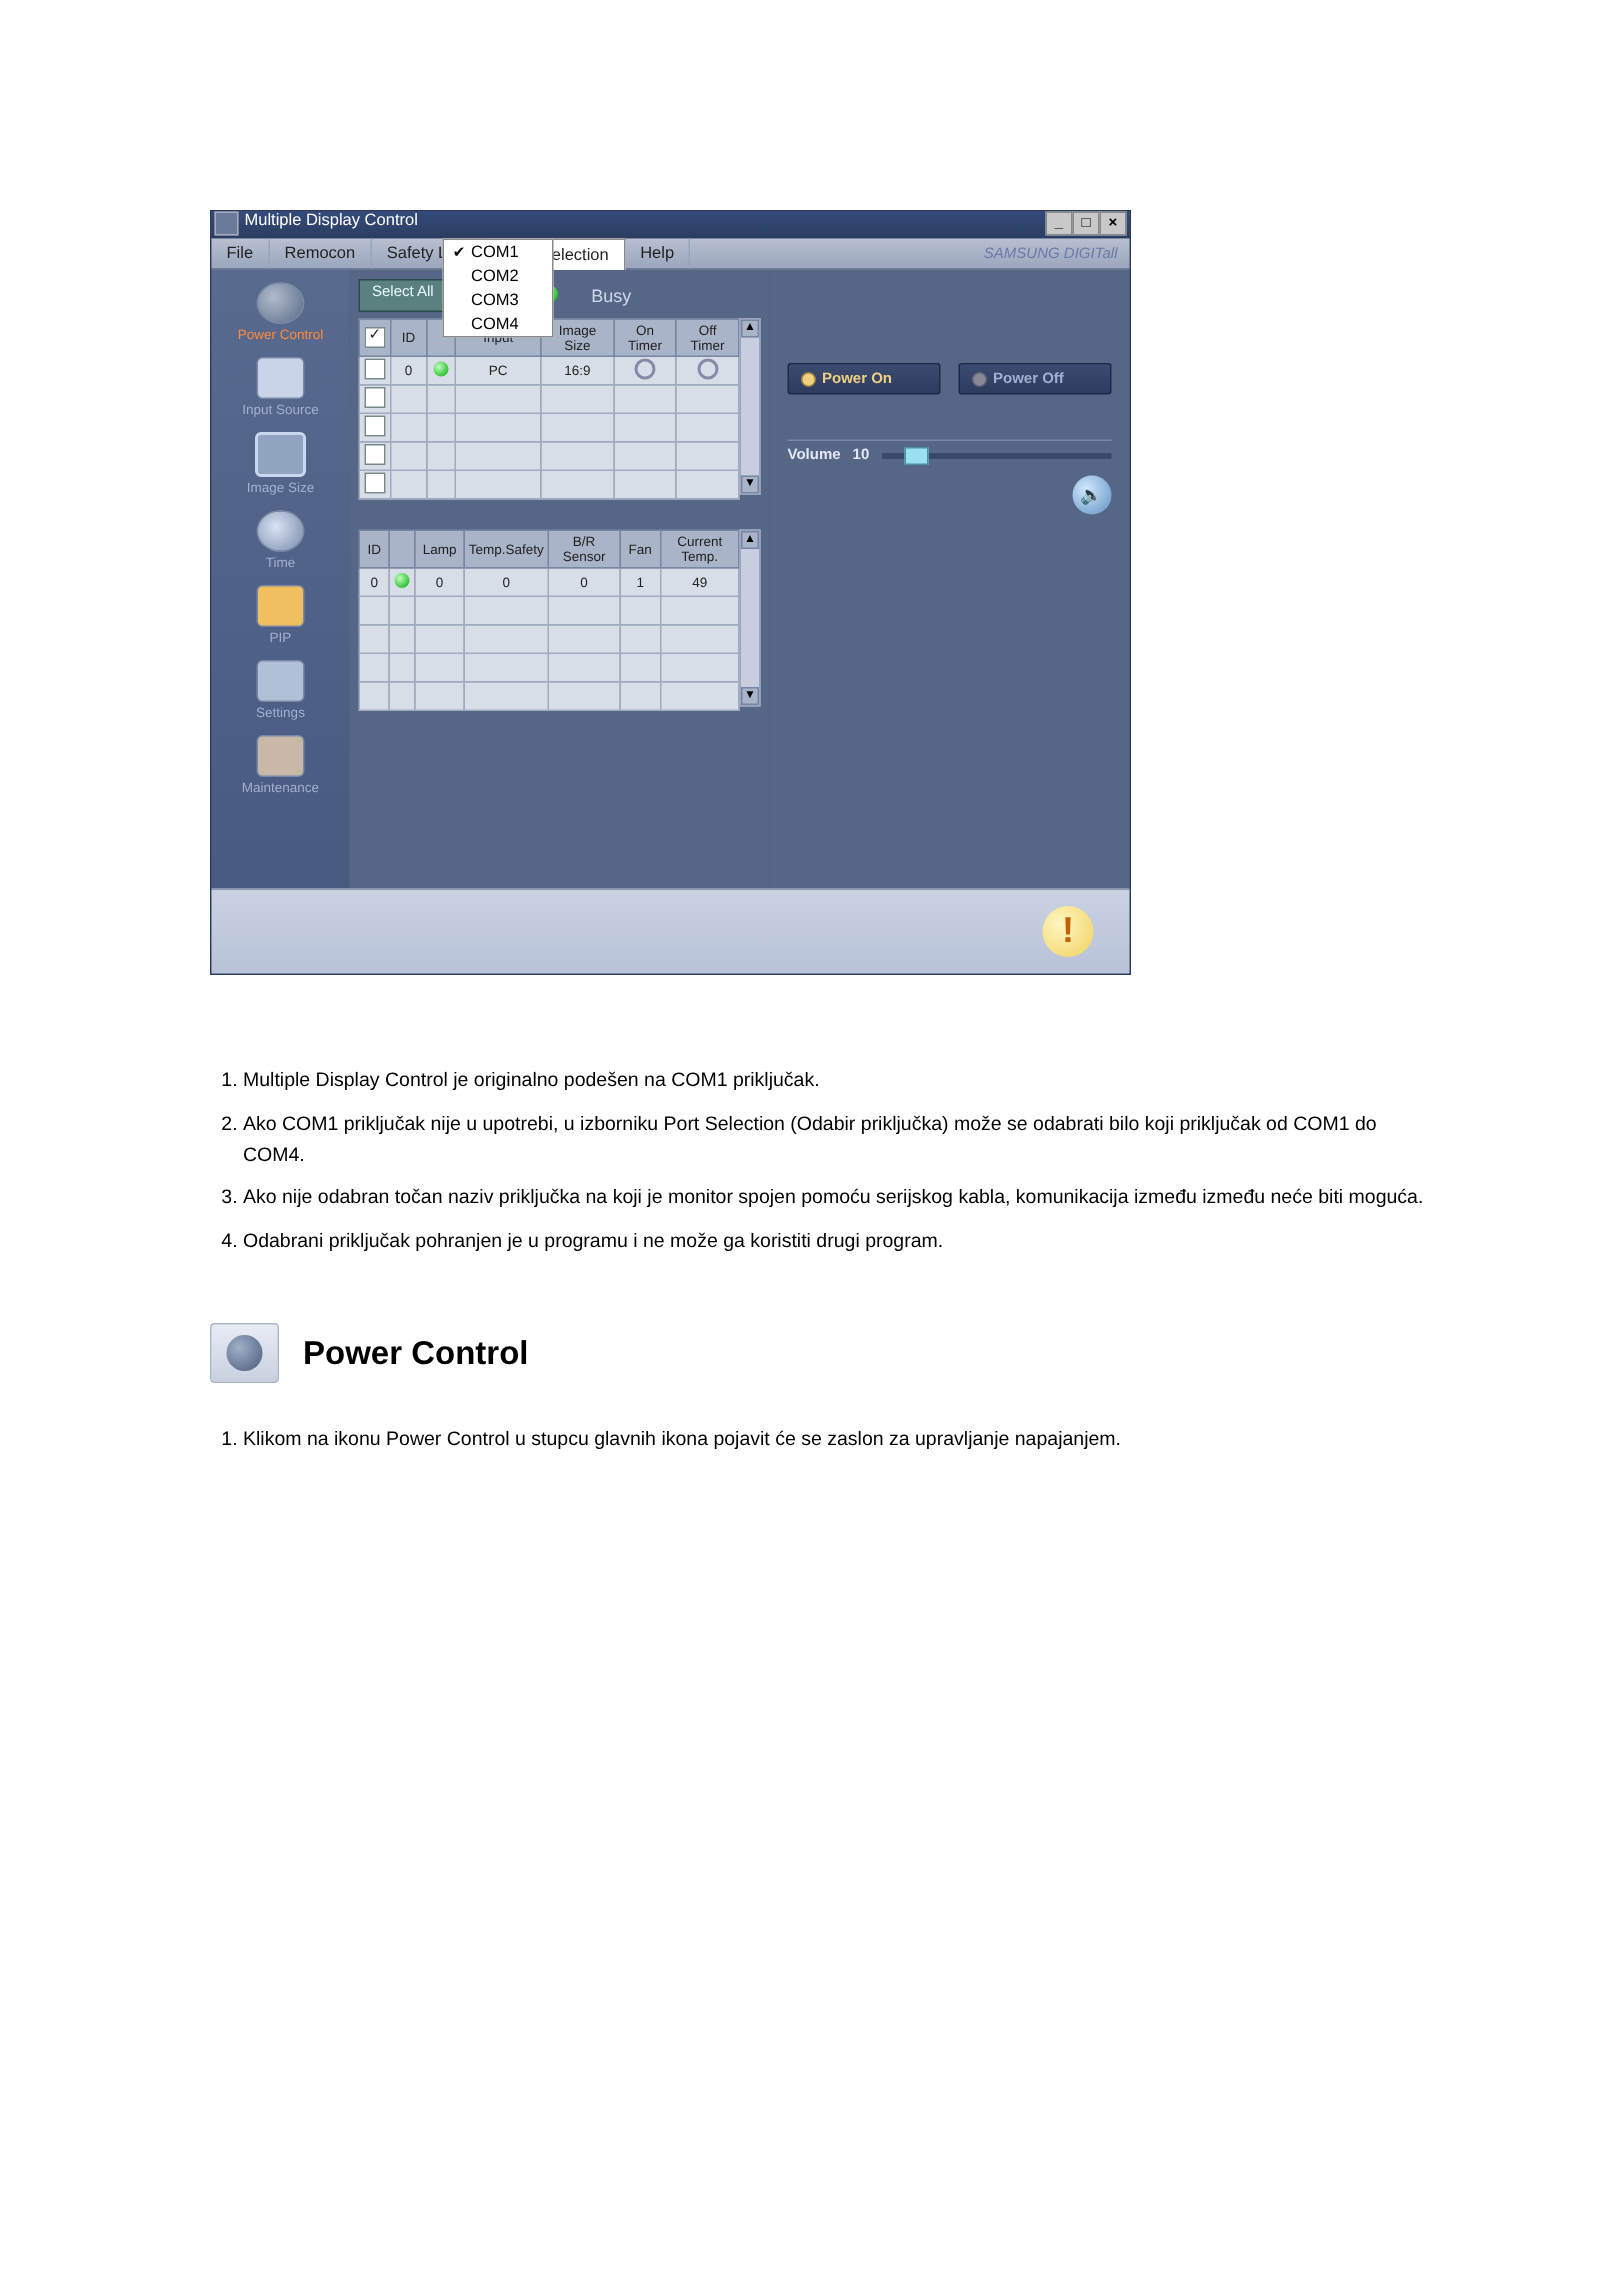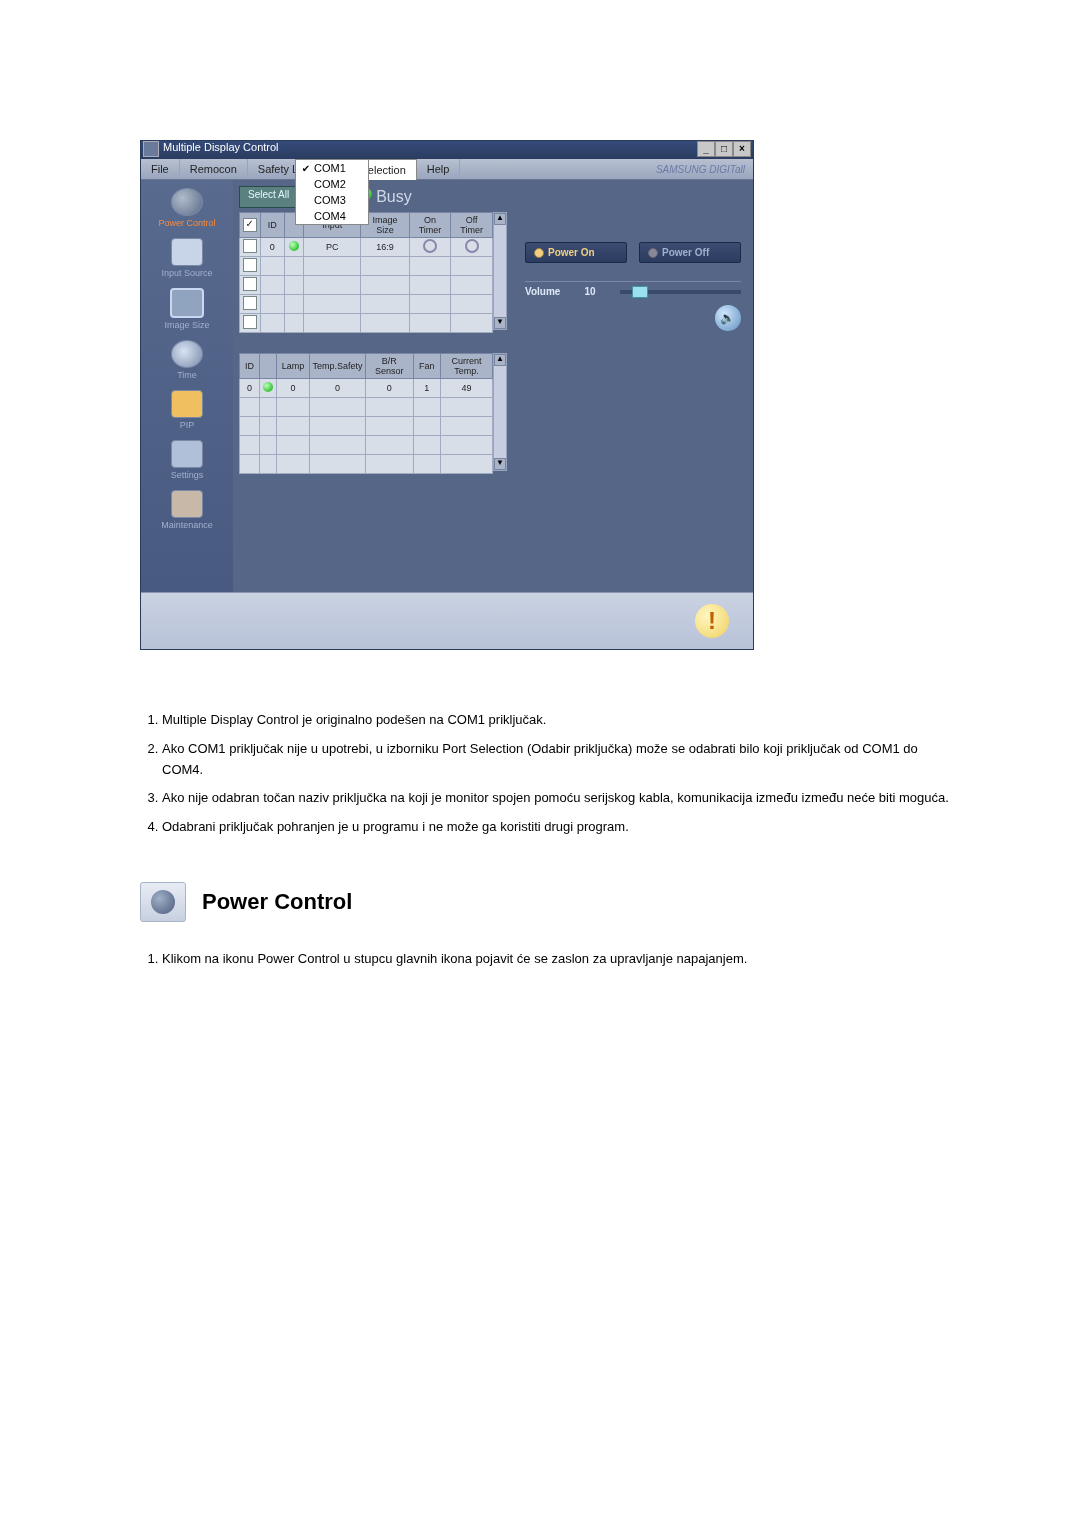--- a/index.html
+++ b/index.html
@@ -142,23 +142,23 @@
   border: 1px solid #2a4a4a;
   color: #e8f8f8;
   font-size: 10px;
   padding: 2px 8px;
   height: 16px;
   line-height: 12px;
 }
 .busy-indicator {
   display: flex;
   align-items: flex-start;
-  gap: 4px;
+  gap: 22px;
   color: #d0d8e8;
-  font-size: 16px;
+  font-size: 12px;
   margin-left: 54px;
 }
 .busy-dot {
   width: 12px;
   height: 12px;
   border-radius: 50%;
   background: radial-gradient(circle at 30% 30%, #aaffaa, #00aa00);
   display: inline-block;
 }
 .dropdown-panel {
@@ -255,21 +255,21 @@
 }
 .right-panel {
   width: 216px;
   background: #566686;
   padding: 6px 12px;
 }
 .power-buttons {
   display: flex;
   gap: 12px;
   margin-top: 56px;
-  margin-bottom: 18px;
+  margin-bottom: 30px;
 }
 .power-btn {
   background: linear-gradient(#3c4c70, #2c3c60);
   border: 1px solid #1a2a4a;
   border-radius: 2px;
   color: #f0d080;
   font-size: 10px;
   padding: 4px 8px;
   display: flex;
   align-items: center;
@@ -290,21 +290,21 @@
 }
 .power-btn.off .radio {
   background: #889;
   border-color: #667;
 }
 .volume-row {
   color: #e0e8f8;
   font-size: 10px;
   display: flex;
   align-items: center;
-  gap: 24px;
+  gap: 8px;
   font-weight: bold;
   padding: 4px 0;
   border-top: 1px solid #7a88a8;
 }
 .vol-slider {
   flex: 1;
   height: 4px;
   background: #3a4a6a;
   position: relative;
 }

